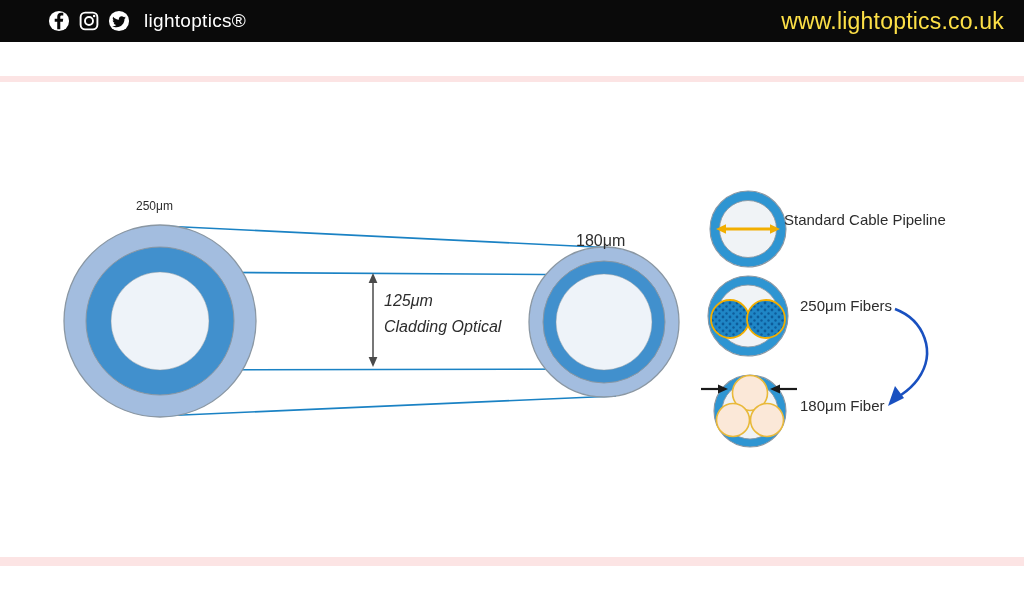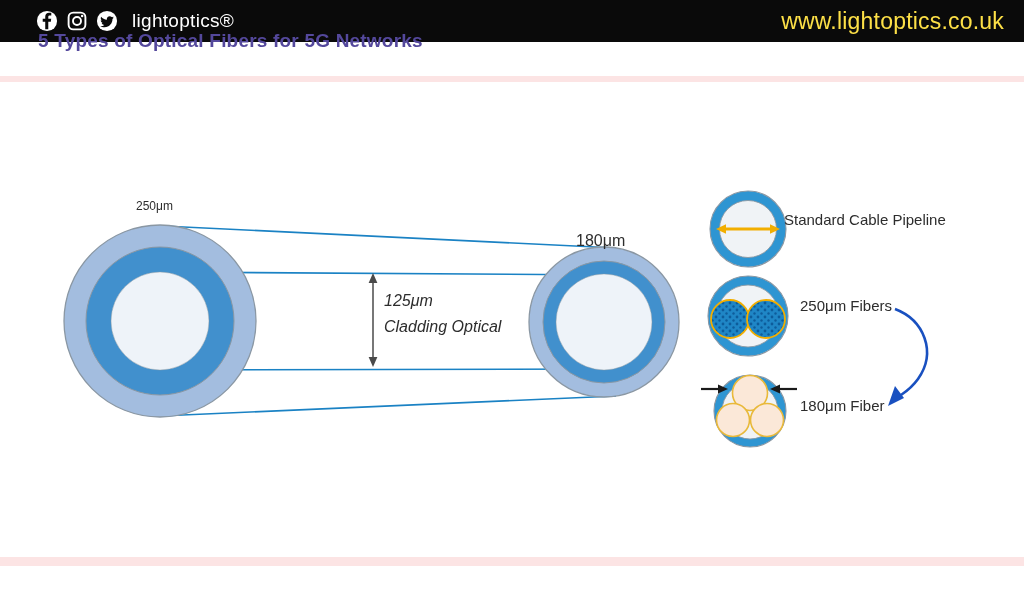--- a/index.html
+++ b/index.html
@@ -38,31 +38,30 @@
   #lbl-250{left:136px;top:199px;font-size:12px;}
   #lbl-reduced{left:310px;top:199px;}
   #lbl-180{left:576px;top:232px;font-size:16px;}
   #lbl-measure{left:384px;top:288px;font-size:16px;line-height:26px;font-style:italic;}
   #lbl-pipeline{left:784px;top:211px;}
   #lbl-fiber250{left:800px;top:297px;}
   #lbl-fiber180{left:800px;top:397px;}
   
   #footer{left:0;top:566px;width:1024px;height:42px;background:var(--footer-bg);
           display:flex;align-items:center;justify-content:space-between;z-index:3;}
-  #footer-left{display:flex;align-items:center;gap:8px;padding-left:36px;}
+  #footer-left{display:flex;align-items:center;gap:8px;padding-left:48px;}
   #footer-left svg{display:block;}
   #brand{color:#fff;font-size:19px;margin-left:6px;letter-spacing:.3px;}
   #website{color:#fde047;font-size:23px;padding-right:20px;letter-spacing:.2px;}
 </style>
 </head>
 <body>
 
 <div id="canvas">
 
-  <div id="title" class="abs">5 Types of Optical Fibers for 5G Networks</div>
 
 
   <div id="divider-top" class="abs pinkbar"></div>
 
   <svg id="diagram" class="abs" width="1024" height="608" viewBox="0 0 1024 608">
     <defs>
       <pattern id="dotpat" width="7" height="7" patternUnits="userSpaceOnUse">
         <rect width="7" height="7" style="fill:var(--fiber-fill)"></rect>
         <circle cx="2" cy="2" r="1.4" style="fill:var(--fiber-dot)"></circle>
         <circle cx="5.5" cy="5.5" r="1.2" style="fill:var(--fiber-dot)"></circle>

